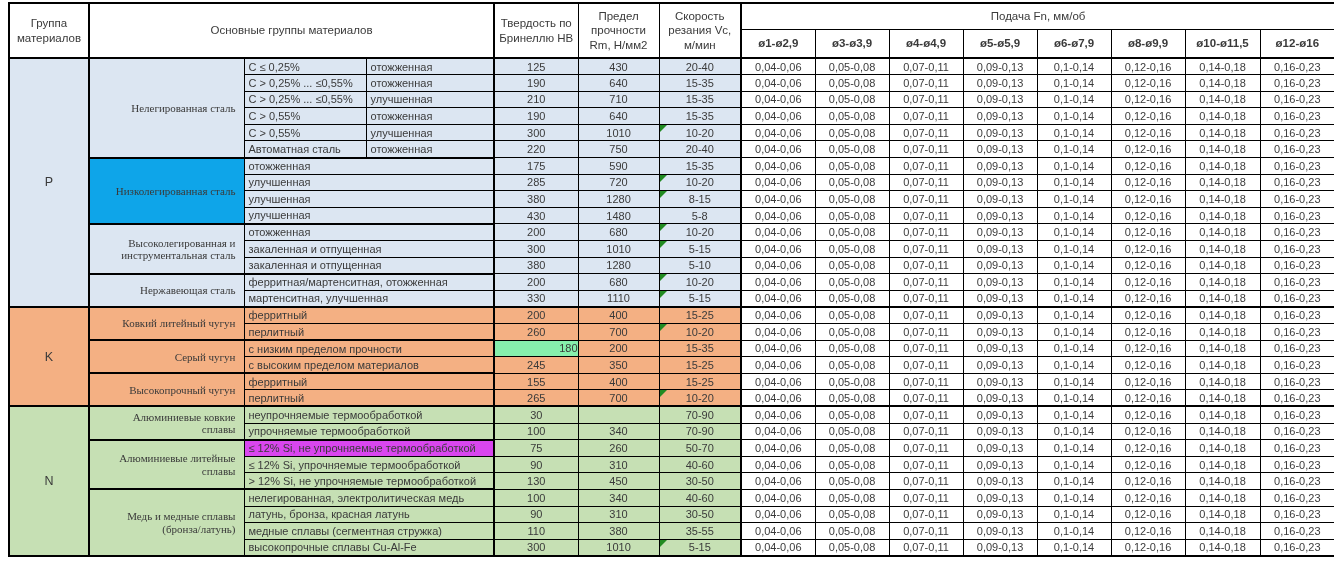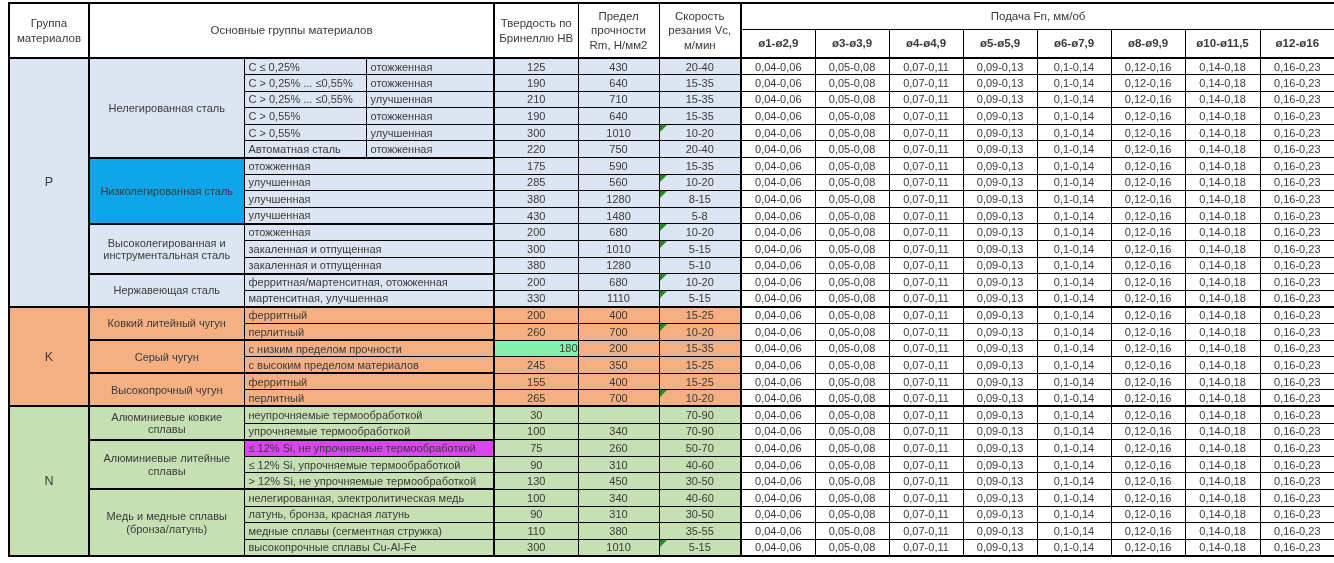--- a/index.html
+++ b/index.html
@@ -33,24 +33,25 @@
   thead tr:last-child  { height: 29px; }
   .head-left { border-bottom: 2px solid #000; }
   #feed-header-row th { border-bottom: 2px solid #000; font-weight: bold; }
   .feed-group-th { font-weight: normal; }
   .colr2 { border-right: 2px solid #000; }
   .sec-top { border-top: 2px solid #000; }
   .sub-top { border-top: 2px solid #000; }
   tbody tr { height: 16.6px; }
   .group-cell { text-align: center; font-size: 12.5px; }
   .name-cell {
-    text-align: center;
+    text-align: right;
     white-space: normal;
     line-height: 1.12;
-    padding: 0 2px;
+    padding: 0 8px;
+    font-family: Liberation Serif, serif;
   }
   .desc-cell {
     text-align: left;
     white-space: nowrap;
     padding: 0 0 0 4px;
   }
   .num-cell { text-align: center; white-space: nowrap; }
   .feed-cell { background: #ffffff; }
   .vc-cell { position: relative; }
   .marker {
@@ -207,21 +208,21 @@
           <td class="num-cell feed-cell">0,07-0,11</td>
           <td class="num-cell feed-cell">0,09-0,13</td>
           <td class="num-cell feed-cell">0,1-0,14</td>
           <td class="num-cell feed-cell">0,12-0,16</td>
           <td class="num-cell feed-cell">0,14-0,18</td>
           <td class="num-cell feed-cell">0,16-0,23</td>
         </tr>
         <tr>
           <td class="desc-cell colr2" colspan="2" style="background: rgb(220, 230, 242);">улучшенная</td>
           <td class="num-cell" style="background: rgb(220, 230, 242);">285</td>
-          <td class="num-cell" style="background: rgb(220, 230, 242);">560</td>
+          <td class="num-cell" style="background: rgb(220, 230, 242);">720</td>
           <td class="num-cell vc-cell colr2" style="background: rgb(220, 230, 242);">10-20<span class="marker"></span></td>
           <td class="num-cell feed-cell">0,04-0,06</td>
           <td class="num-cell feed-cell">0,05-0,08</td>
           <td class="num-cell feed-cell">0,07-0,11</td>
           <td class="num-cell feed-cell">0,09-0,13</td>
           <td class="num-cell feed-cell">0,1-0,14</td>
           <td class="num-cell feed-cell">0,12-0,16</td>
           <td class="num-cell feed-cell">0,14-0,18</td>
           <td class="num-cell feed-cell">0,16-0,23</td>
         </tr>

